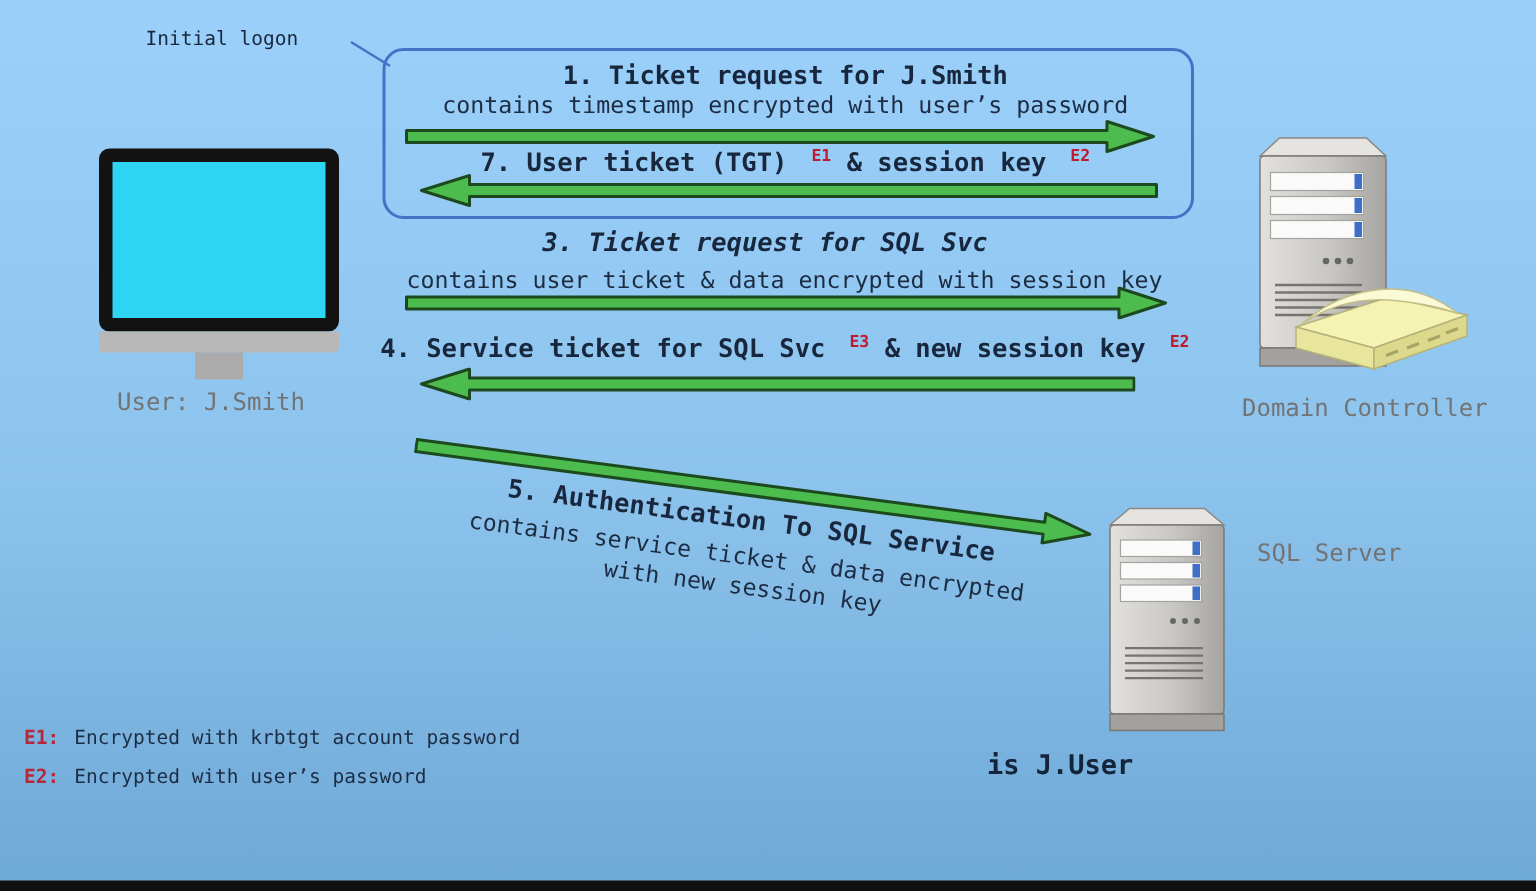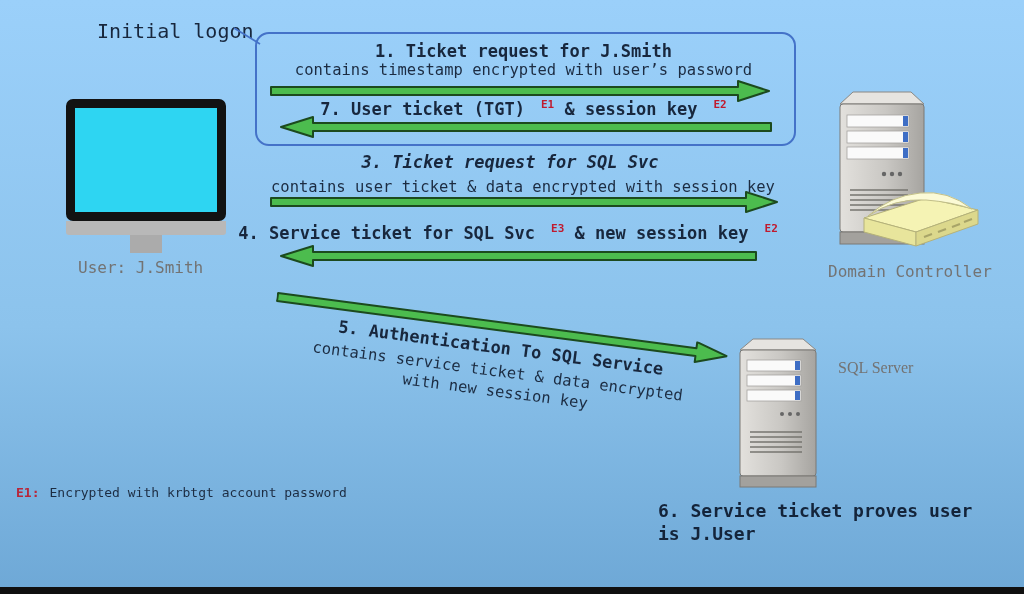--- a/index.html
+++ b/index.html
@@ -32,21 +32,21 @@
   .legend-row{font-size:13px;white-space:nowrap;}
   .legend-key{color:#b8263a;font-weight:bold;}
   .legend-text{color:#1c2c42;margin-left:10px;}
   .note6{font-size:18px;font-weight:bold;line-height:23px;color:#14243a;white-space:nowrap;}
   .diag-group{transform:rotate(7.5deg);transform-origin:0 0;}
   .bottom-bar{left:0;top:587px;width:1024px;height:7px;background:#101010;}
 </style>
 </head>
 <body>
 
-<div class="abs" style="left:97px;top:19px;font-size:20px;white-space:nowrap;">Initial logon</div>
+<div class="abs" style="left:97px;top:19px;font-size:13px;white-space:nowrap;">Initial logon</div>
 <svg class="abs" style="left:233px;top:26px;" width="28" height="20">
   <line x1="1" y1="2" x2="27" y2="18" stroke="#4472c8" stroke-width="1.6"></line>
 </svg>
 
 <div class="abs callout-box"></div>
 
 <div class="abs center title" style="left:255px;top:41px;width:537px;">1. Ticket request for J.Smith</div>
 <div class="abs center subtitle" style="left:255px;top:61px;width:537px;">contains timestamp encrypted with user’s password</div>
 <svg class="abs arrow-svg" style="left:270px;top:80px;" width="500" height="22" viewBox="0 0 500 22">
   <polygon points="1,7 468,7 468,1 499,11 468,21 468,15 1,15" fill="#4cbc4e" stroke="#1c4a1e" stroke-width="2" stroke-linejoin="round"></polygon>
@@ -56,21 +56,21 @@
 <svg class="abs arrow-svg" style="left:280px;top:116px;" width="492" height="22" viewBox="0 0 492 22">
   <polygon points="491,7 33,7 33,1 1,11 33,21 33,15 491,15" fill="#4cbc4e" stroke="#1c4a1e" stroke-width="2" stroke-linejoin="round"></polygon>
 </svg>
 
 <div class="abs center title" style="left:240px;top:152px;width:540px;font-style:italic;">3. Ticket request for SQL Svc</div>
 <div class="abs center subtitle" style="left:253px;top:178px;width:540px;">contains user ticket &amp; data encrypted with session key</div>
 <svg class="abs arrow-svg" style="left:270px;top:191px;" width="508" height="22" viewBox="0 0 508 22">
   <polygon points="1,7 476,7 476,1 507,11 476,21 476,15 1,15" fill="#4cbc4e" stroke="#1c4a1e" stroke-width="2" stroke-linejoin="round"></polygon>
 </svg>
 
-<div class="abs center title" style="left:238px;top:223px;width:540px;"><span>4. Service ticket for SQL Svc</span><sup class="enote">E3</sup><span> &amp; new session key</span><sup class="enote">E2</sup></div>
+<div class="abs center title" style="left:253px;top:223px;width:540px;text-align:right;"><span>4. Service ticket for SQL Svc</span><sup class="enote">E3</sup><span> &amp; new session key</span><sup class="enote">E2</sup></div>
 <svg class="abs arrow-svg" style="left:280px;top:245px;" width="477" height="22" viewBox="0 0 477 22">
   <polygon points="476,7 33,7 33,1 1,11 33,21 33,15 476,15" fill="#4cbc4e" stroke="#1c4a1e" stroke-width="2" stroke-linejoin="round"></polygon>
 </svg>
 
 <div class="abs" style="left:66px;top:99px;width:160px;height:156px;">
   <div class="abs monitor"></div>
   <div class="abs monitor-bar"></div>
   <div class="abs monitor-stand"></div>
 </div>
 <div class="abs node-label" style="left:78px;top:258px;">User: J.Smith</div>
@@ -151,24 +151,24 @@
     <g stroke="#76746f" stroke-width="1.5">
       <line x1="20" y1="98" x2="72" y2="98"></line>
         <line x1="20" y1="103" x2="72" y2="103"></line>
       <line x1="20" y1="108" x2="72" y2="108"></line>
         <line x1="20" y1="113" x2="72" y2="113"></line>
       <line x1="20" y1="118" x2="72" y2="118"></line>
     </g>
     <rect x="10" y="142" width="76" height="11" fill="#a3a19d" stroke="#7b7975" stroke-width="1"></rect>
   </g>
 </svg>
-<div class="abs node-label" style="left:838px;top:359px;font-family:Liberation Serif, serif;">SQL Server</div>
+<div class="abs node-label" style="left:838px;top:359px;">SQL Server</div>
 
 <div class="abs" style="left:658px;top:499px;">
-  <div class="note6">6. Service ticket proves user</div>
   <div class="note6">is J.User</div>
 </div>
 
 <div class="abs" style="left:16px;top:485px;">
   <div class="legend-row" style="margin-bottom:11px;"><span class="legend-key">E1:</span><span class="legend-text">Encrypted with krbtgt account password</span></div>
+  <div class="legend-row" style="margin-bottom:11px;"><span class="legend-key">E2:</span><span class="legend-text">Encrypted with user’s password</span></div>
 </div>
 
 <div class="abs bottom-bar"></div>
 
 </body></html>

